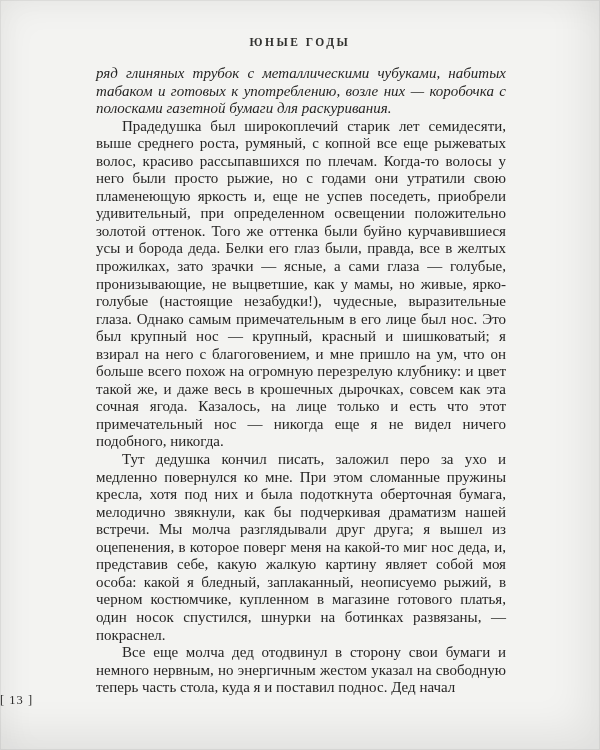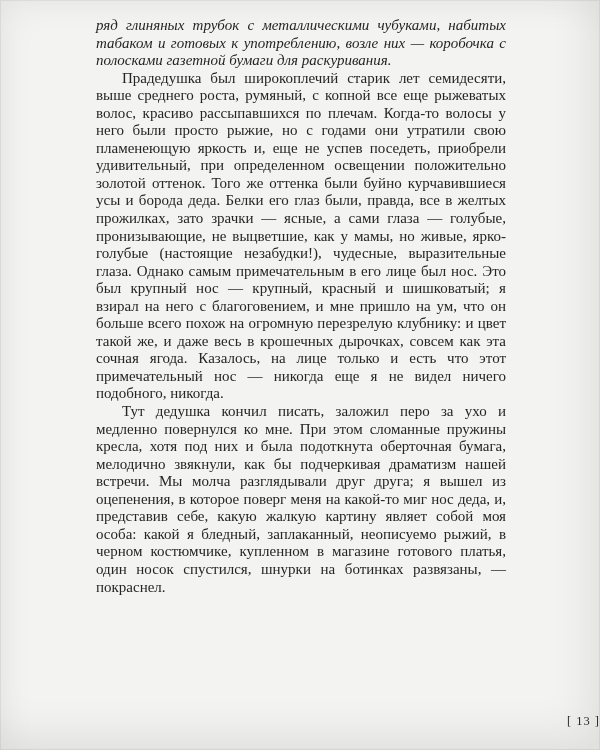--- a/index.html
+++ b/index.html
@@ -44,32 +44,34 @@
     text-indent: 26px;
   }
   .para.no-indent {
     text-indent: 0;
     font-style: italic;
   }
   .folio {
     position: absolute;
     left: 0;
     right: 0;
-    bottom: 21px;
-    text-align: right;
+    bottom: 42px;
+    text-align: left;
     font-size: 12.5px;
     letter-spacing: 1px;
     color: #2b2a29;
   }
 </style>
 </head>
 <body>
 
 <div class="scan">
+  <div class="running-head">ЮНЫЕ ГОДЫ</div>
 
   <div class="text-block">
     <p class="para no-indent">ряд глиняных трубок с металлическими чубуками, набитых табаком и готовых к употреблению, возле них — коробочка с полосками газетной бумаги для раскуривания.</p>
     <p class="para">Прадедушка был широкоплечий старик лет семидесяти, выше среднего роста, румяный, с копной все еще рыжеватых волос, красиво рассыпавшихся по плечам. Когда-то волосы у него были просто рыжие, но с годами они утратили свою пламенеющую яркость и, еще не успев поседеть, приобрели удивительный, при определенном освещении положительно золотой оттенок. Того же оттенка были буйно курчавившиеся усы и борода деда. Белки его глаз были, правда, все в желтых прожилках, зато зрачки — ясные, а сами глаза — голубые, пронизывающие, не выцветшие, как у мамы, но живые, ярко-голубые (настоящие незабудки!), чудесные, выразительные глаза. Однако самым примечательным в его лице был нос. Это был крупный нос — крупный, красный и шишковатый; я взирал на него с благоговением, и мне пришло на ум, что он больше всего похож на огромную перезрелую клубнику: и цвет такой же, и даже весь в крошечных дырочках, совсем как эта сочная ягода. Казалось, на лице только и есть что этот примечательный нос — никогда еще я не видел ничего подобного, никогда.</p>
     <p class="para">Тут дедушка кончил писать, заложил перо за ухо и медленно повернулся ко мне. При этом сломанные пружины кресла, хотя под них и была подоткнута оберточная бумага, мелодично звякнули, как бы подчеркивая драматизм нашей встречи. Мы молча разглядывали друг друга; я вышел из оцепенения, в которое поверг меня на какой-то миг нос деда, и, представив себе, какую жалкую картину являет собой моя особа: какой я бледный, заплаканный, неописуемо рыжий, в черном костюмчике, купленном в магазине готового платья, один носок спустился, шнурки на ботинках развязаны, — покраснел.</p>
+    <p class="para">Все еще молча дед отодвинул в сторону свои бумаги и немного нервным, но энергичным жестом указал на свободную теперь часть стола, куда я и поставил поднос. Дед начал</p>
   </div>
 
   <div class="folio">[ 13 ]</div>
 </div>
 
 </body></html>

